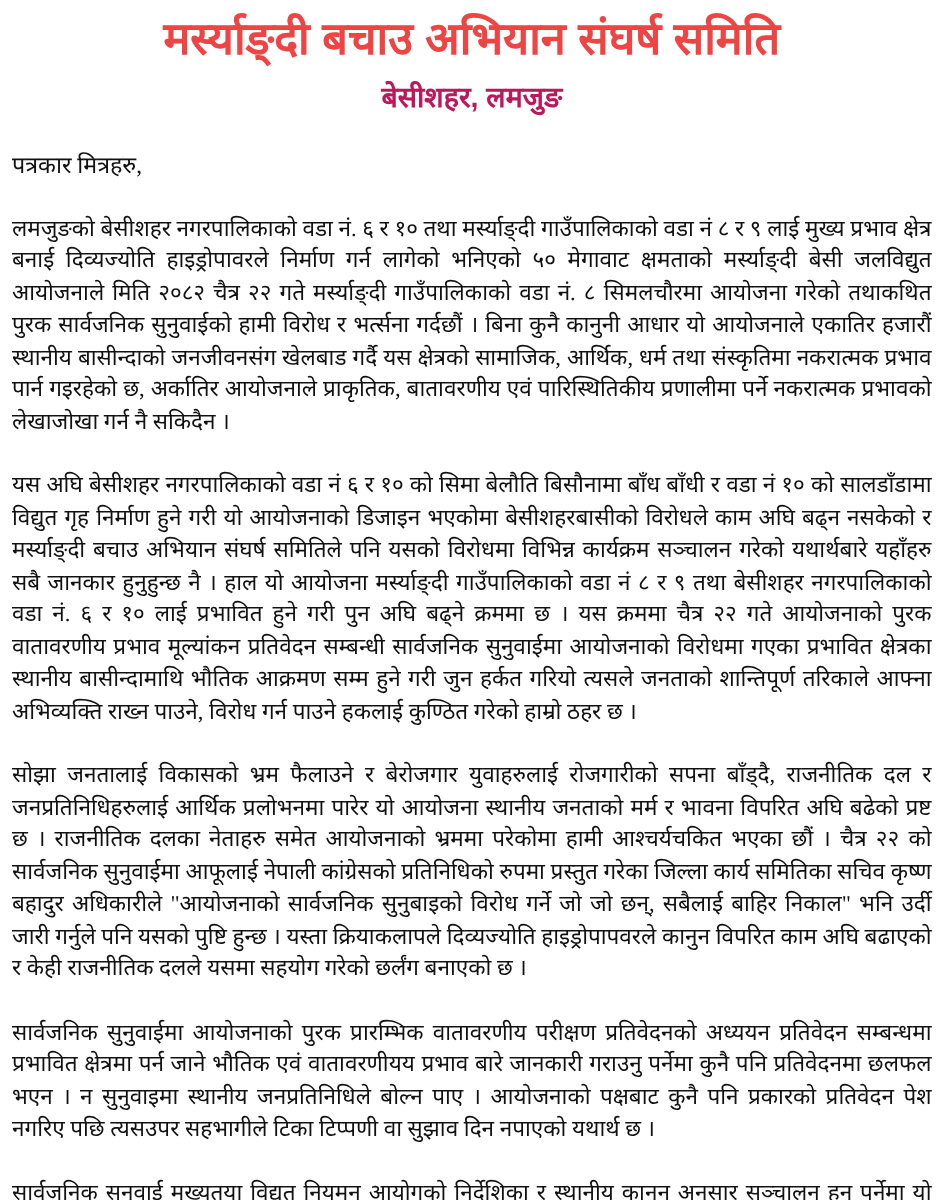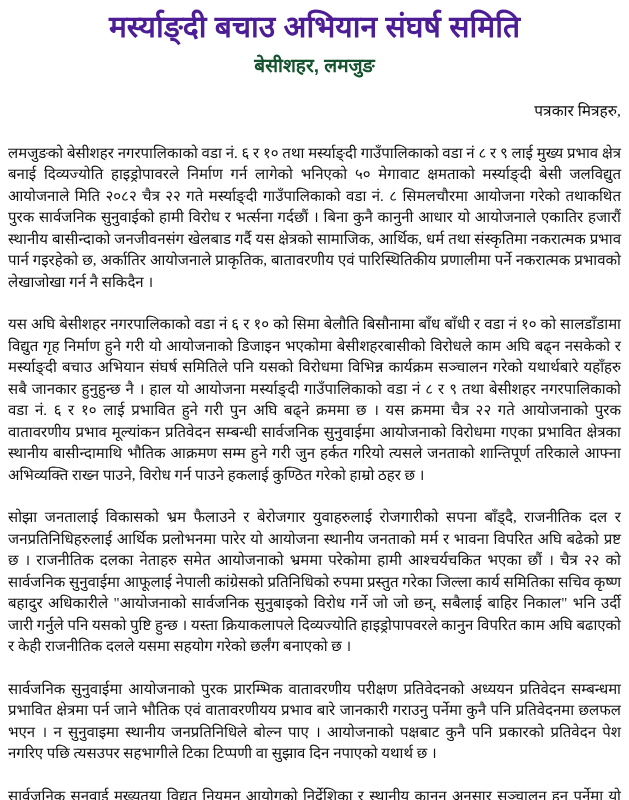--- a/index.html
+++ b/index.html
@@ -17,36 +17,36 @@
     overflow: hidden;
     font-family: "Liberation Serif", serif;
   }
   .doc-title {
     margin: 8px 10px 0 10px;
     text-align: center;
     font-family: "Liberation Sans", sans-serif;
     font-weight: 800;
     font-size: 30px;
     line-height: 38px;
-    color: #4c1d95;
+    color: #ef4444;
   }
   .doc-subtitle {
     margin: 8px 10px 0 10px;
     text-align: center;
     font-family: "Liberation Sans", sans-serif;
     font-weight: 800;
     font-size: 19px;
     line-height: 24px;
-    color: #14532d;
+    color: #be185d;
   }
   .salutation {
     margin: 22px 8px 0 8px;
     font-size: 15.5px;
     line-height: 21.5px;
-    text-align: right;
+    text-align: left;
   }
   .body-para {
     margin: 21px 8px 0 8px;
     font-size: 15px;
     line-height: 21.5px;
     text-align: justify;
     text-justify: inter-word;
   }
 </style>
 </head>

